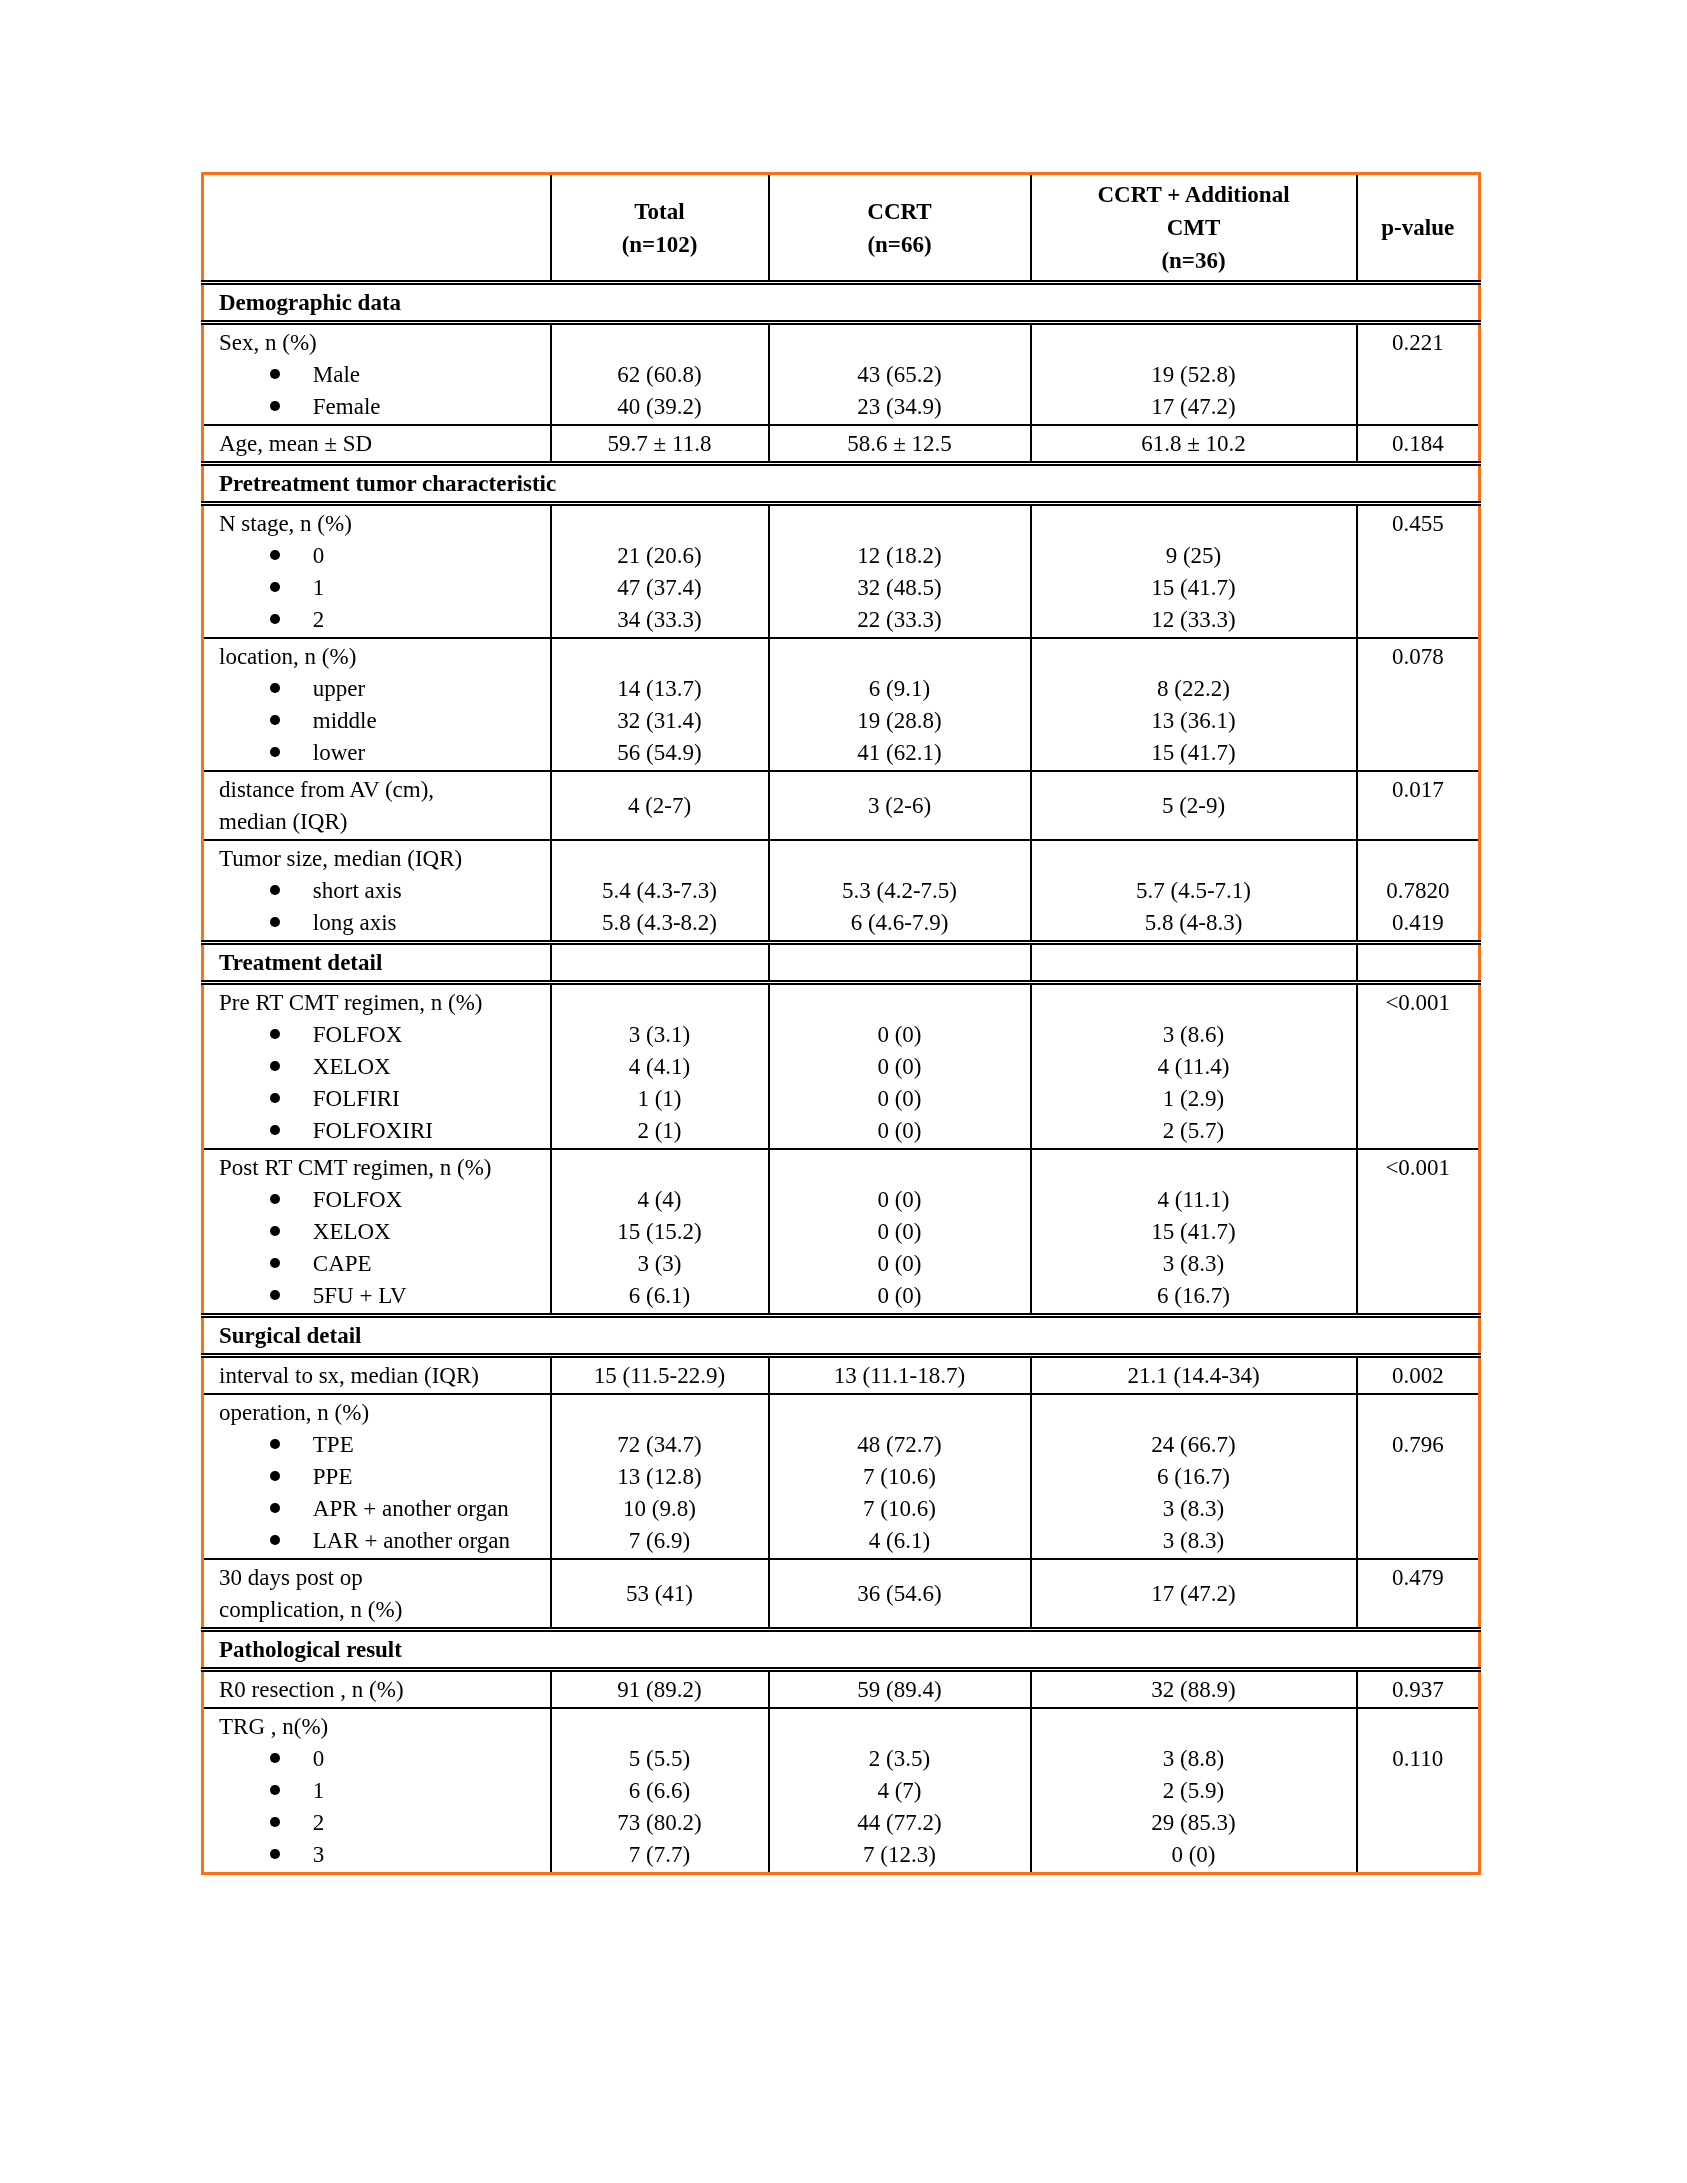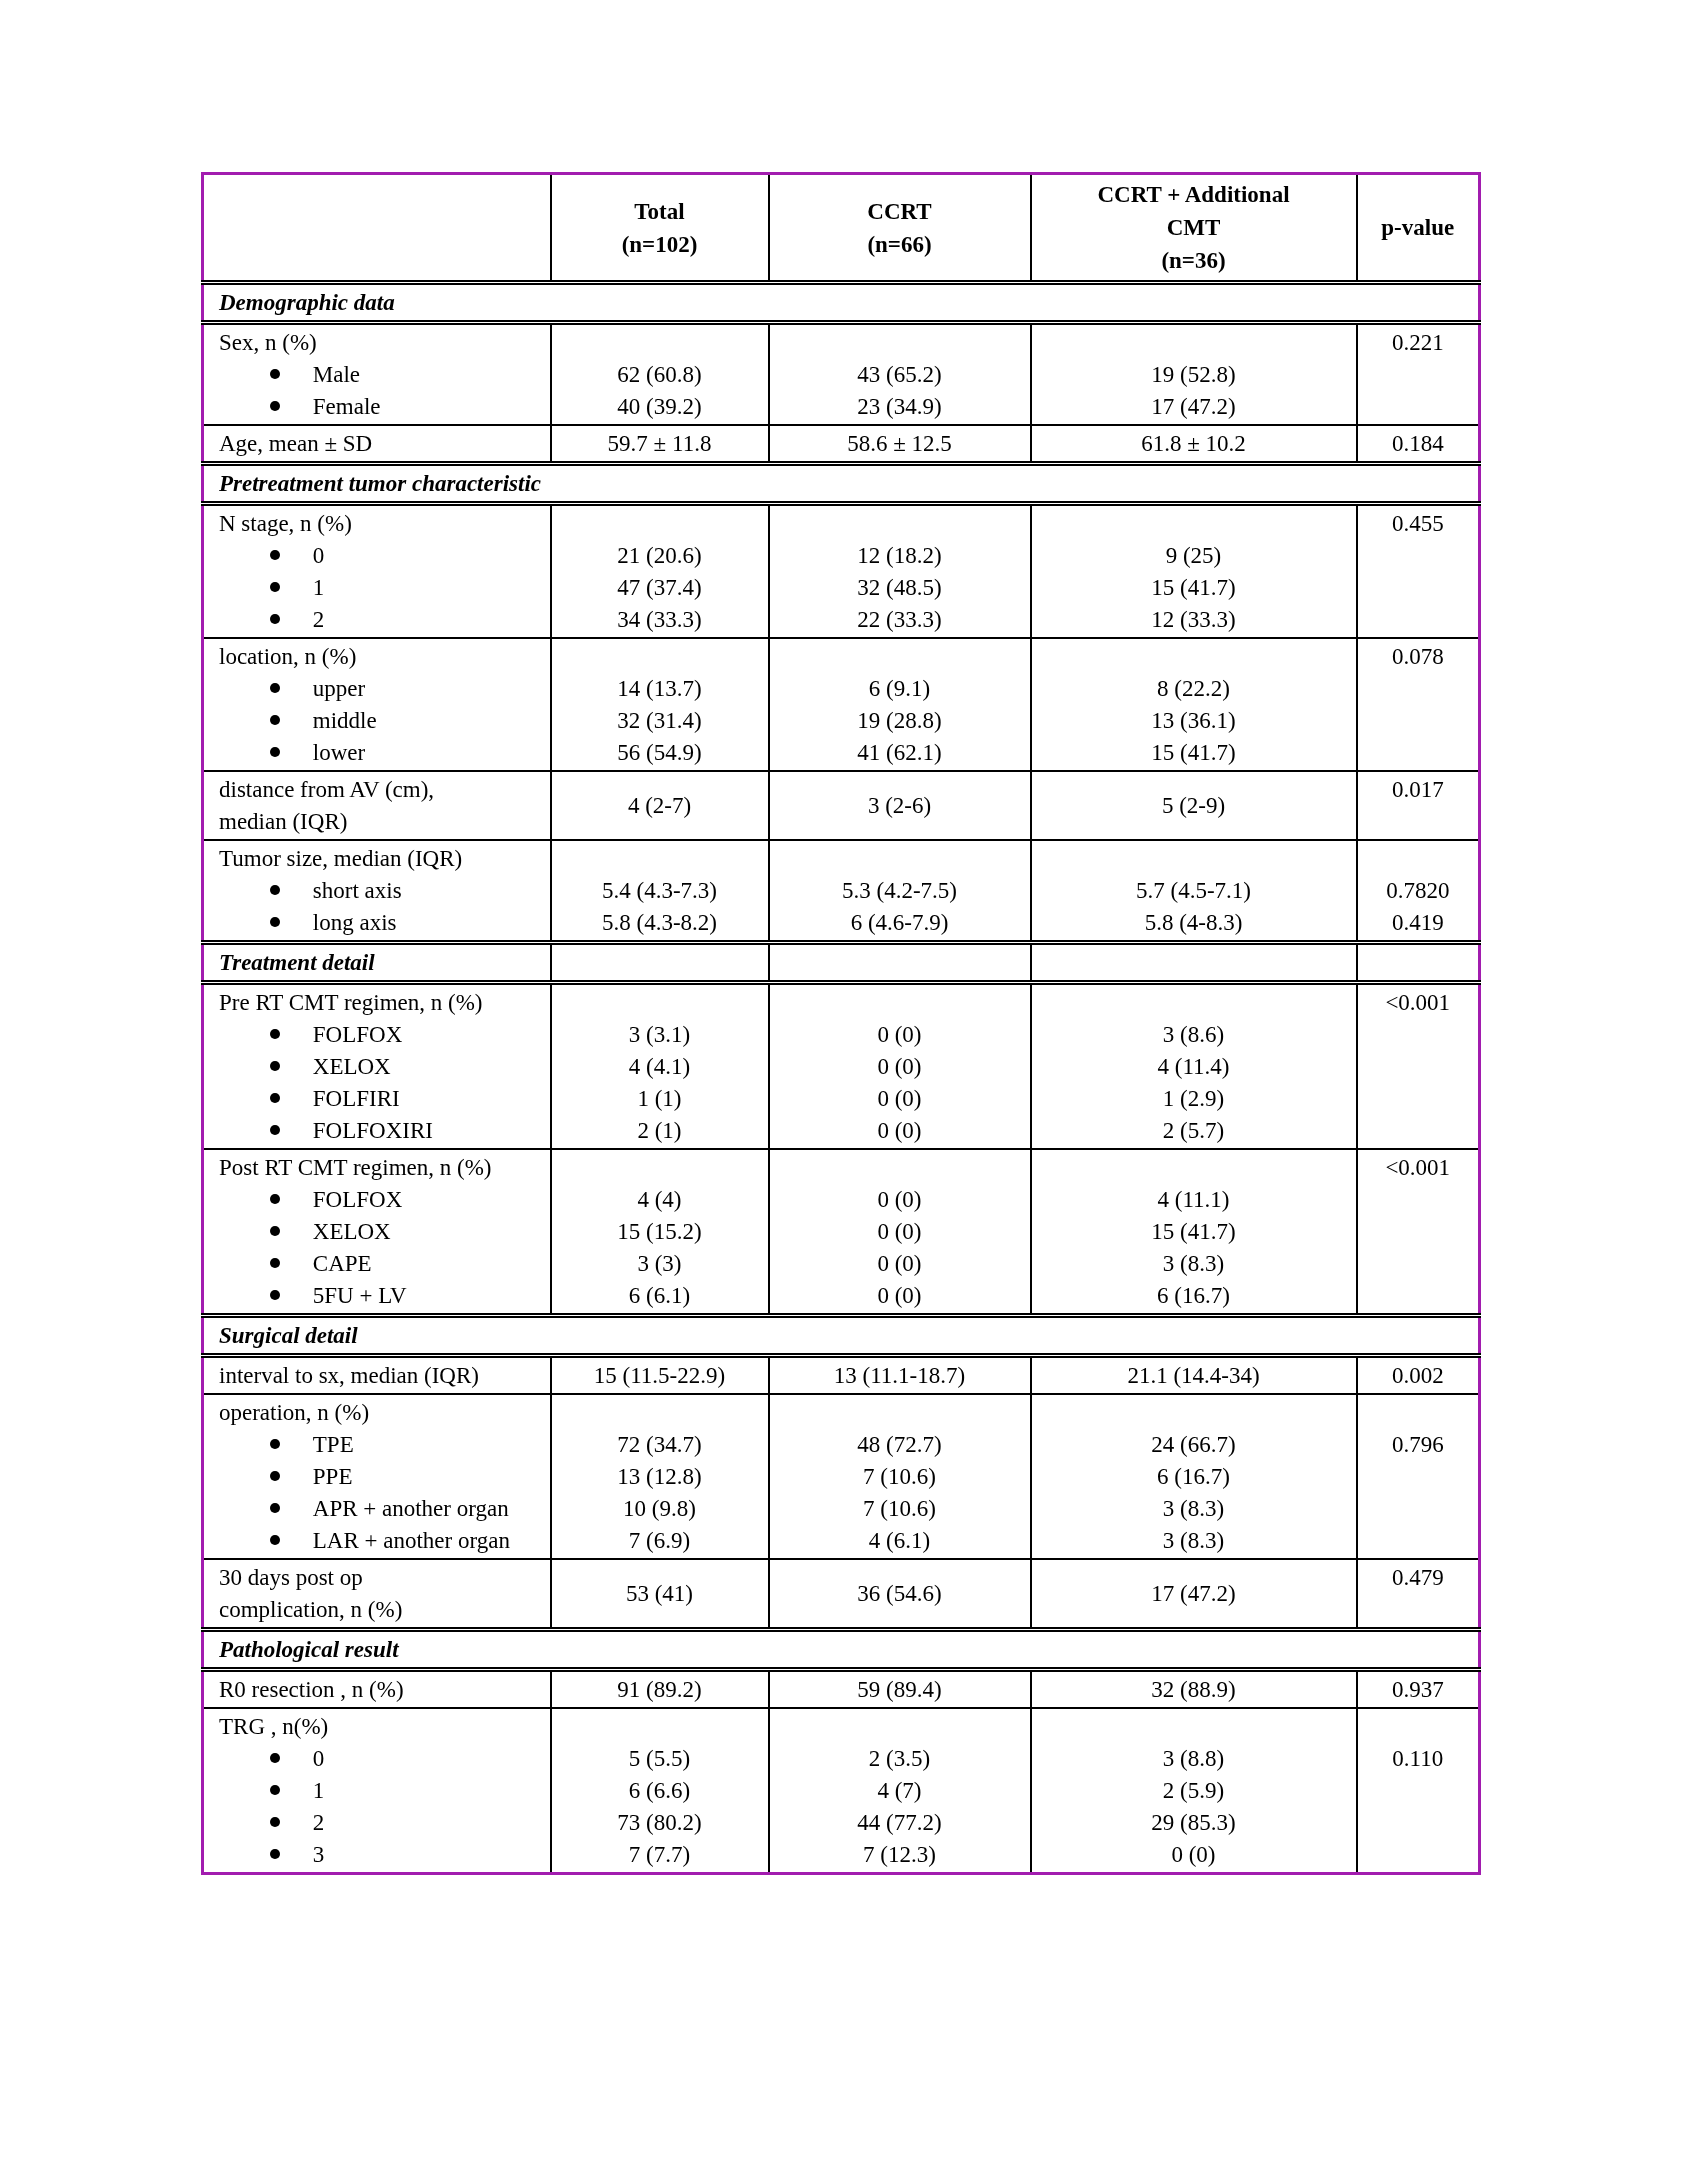--- a/index.html
+++ b/index.html
@@ -4,37 +4,36 @@
 <style>
   html, body { margin: 0; padding: 0; background: #ffffff; }
   body {
     width: 1687px; height: 2183px; position: relative;
     font-family: "Liberation Serif", "DejaVu Serif", serif;
     color: #000;
   }
   .table-wrap { position: absolute; left: 201px; top: 172px; }
   table {
     border-collapse: collapse; table-layout: fixed; width: 1277px;
-    border: 3px solid #a21caf;
+    border: 3px solid #f97316;
   }
   col.c0 { width: 348px; } col.c1 { width: 218px; } col.c2 { width: 262px; }
   col.c3 { width: 326px; } col.c4 { width: 123px; }
   td {
     border: 2.3px solid #000; vertical-align: top;
     font-size: 23px; line-height: 32px; padding: 1.5px 3px;
   }
   td.th {
     font-weight: bold; text-align: center; vertical-align: middle;
     padding: 3px 1.5px;
   }
   .hline { line-height: 33px; height: 33px; white-space: nowrap; }
   tr.sec td {
     border-top: 5.3px double #000; border-bottom: 5.3px double #000;
     font-weight: bold;
-    font-style: italic;
   }
   .label-cell { text-align: left; padding-left: 15px; padding-right: 4.5px; }
   .val-cell { text-align: center; }
   .p-cell  { text-align: center; margin-top: 13px; }
   tr.center td.val-cell { vertical-align: middle; }
   .line { line-height: 32px; height: 32px; white-space: nowrap; }
   .bullet-line { padding-left: 51px; }
   .bullet {
     display: inline-block; width: 9.8px; height: 9.8px; border-radius: 50%;
     background: #000; margin-right: 33px; vertical-align: middle;

